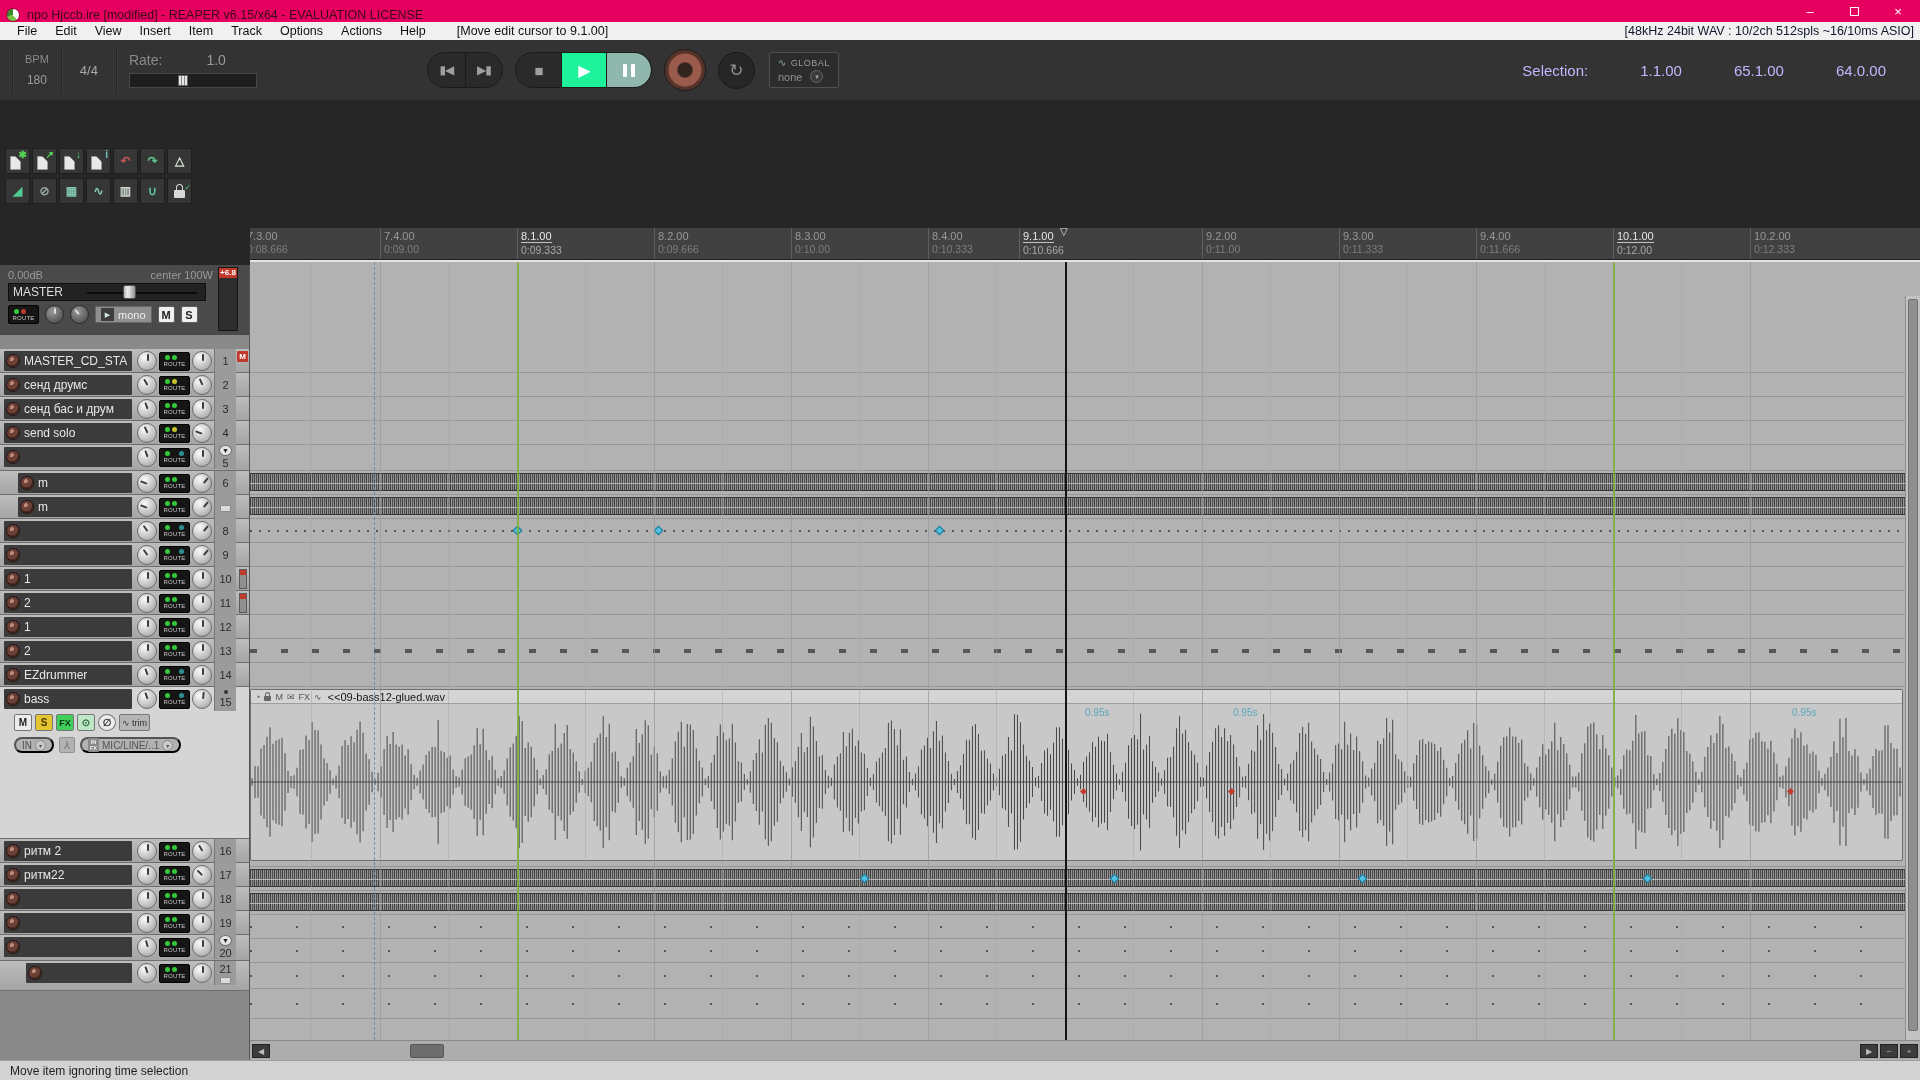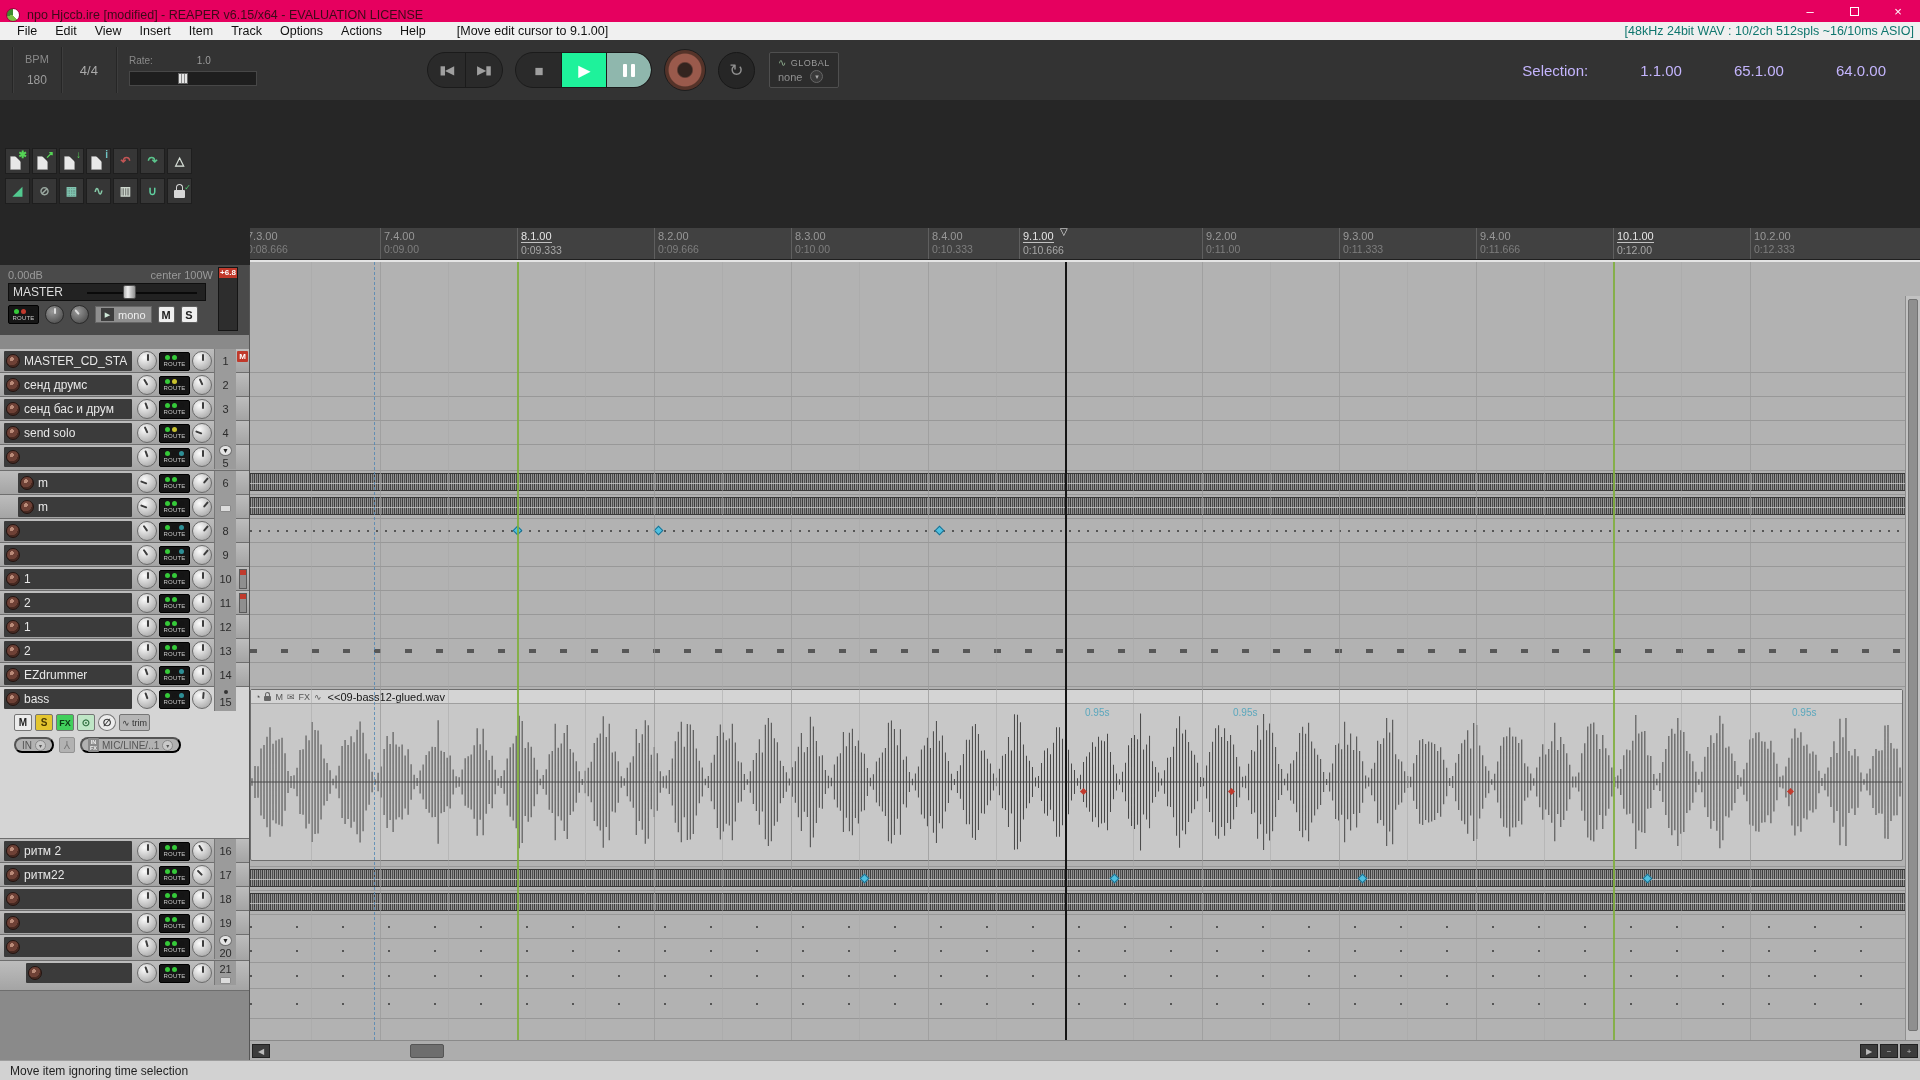--- a/index.html
+++ b/index.html
@@ -12,31 +12,31 @@
 .titletext{color:#3c0a18;font-size:12.5px}
 .winbtns{margin-left:auto;display:flex;align-items:center;height:100%}
 .winbtn{width:44px;height:100%;display:flex;align-items:center;justify-content:center;color:#fff;font-size:13px;background:transparent;border:none}
 .restore-sq{width:9px;height:9px;border:1px solid #fff;display:inline-block}
 
 
 .menubar{position:absolute;left:0;top:22px;right:0;height:18px;background:#f0f0f0;display:flex;align-items:center;color:#111;font-size:12.5px}
 #menu-items{display:flex;align-items:center;padding-left:8px}
 .menu-item{padding:0 9px;height:26px;display:flex;align-items:center;background:transparent;border:none;font-size:12.5px;color:#111}
 .menu-hint{margin-left:22px;color:#111}
-.audio-status{margin-left:auto;margin-right:6px;color:#0f766e}
+.audio-status{margin-left:auto;margin-right:6px;color:#0f172a}
 
 
 .transport{position:absolute;left:0;top:40px;right:0;height:60px;background:#333;display:flex;align-items:center}
 .ptime{margin-left:112px;font-size:33px;font-weight:bold;color:#8f8f8f;letter-spacing:.5px;white-space:nowrap}
 .pstate{font-size:29px;font-weight:normal;color:#747474;margin-left:10px}
 .vd{width:1px;height:46px;background:#262626;box-shadow:1px 0 0 #3d3d3d;margin:0 12px;flex:none}
 .bpmbox{display:flex;flex-direction:column;align-items:center;color:#8a8a8a;font-size:11px}
 .bpmv{margin-top:8px;font-size:12px;color:#9c9c9c}
 .sig{font-size:13px;color:#aaa;padding:0 6px}
-.ratebox{color:#8a8a8a;font-size:10px}
+.ratebox{color:#8a8a8a;font-size:14px}
 .rrow{display:flex;gap:44px}
 .rateval{color:#9c9c9c}
 .rslider{margin-top:5px;width:128px;height:15px;background:#1e1e1e;border:1px solid #474747;position:relative}
 .rthumb{position:absolute;left:48px;top:1px;width:10px;height:11px;background:repeating-linear-gradient(90deg,#e5e5e5 0 2px,#8a8a8a 2px 3px);border:1px solid #666}
 .tbtns{display:flex;align-items:center;gap:12px;margin-left:170px}
 .pill{height:36px;background:#2a2a2a;border:1px solid #1b1b1b;border-radius:18px;display:flex;align-items:center;overflow:hidden}
 .tb{height:36px;width:37px;display:flex;align-items:center;justify-content:center;background:transparent;border:none;color:#9f9f9f;font-size:12px;letter-spacing:-1px}
 .tb+.tb{border-left:1px solid #1b1b1b}
 .grp .tb{width:45px}
 .stopb{font-size:15px;border-radius:18px 0 0 18px}

